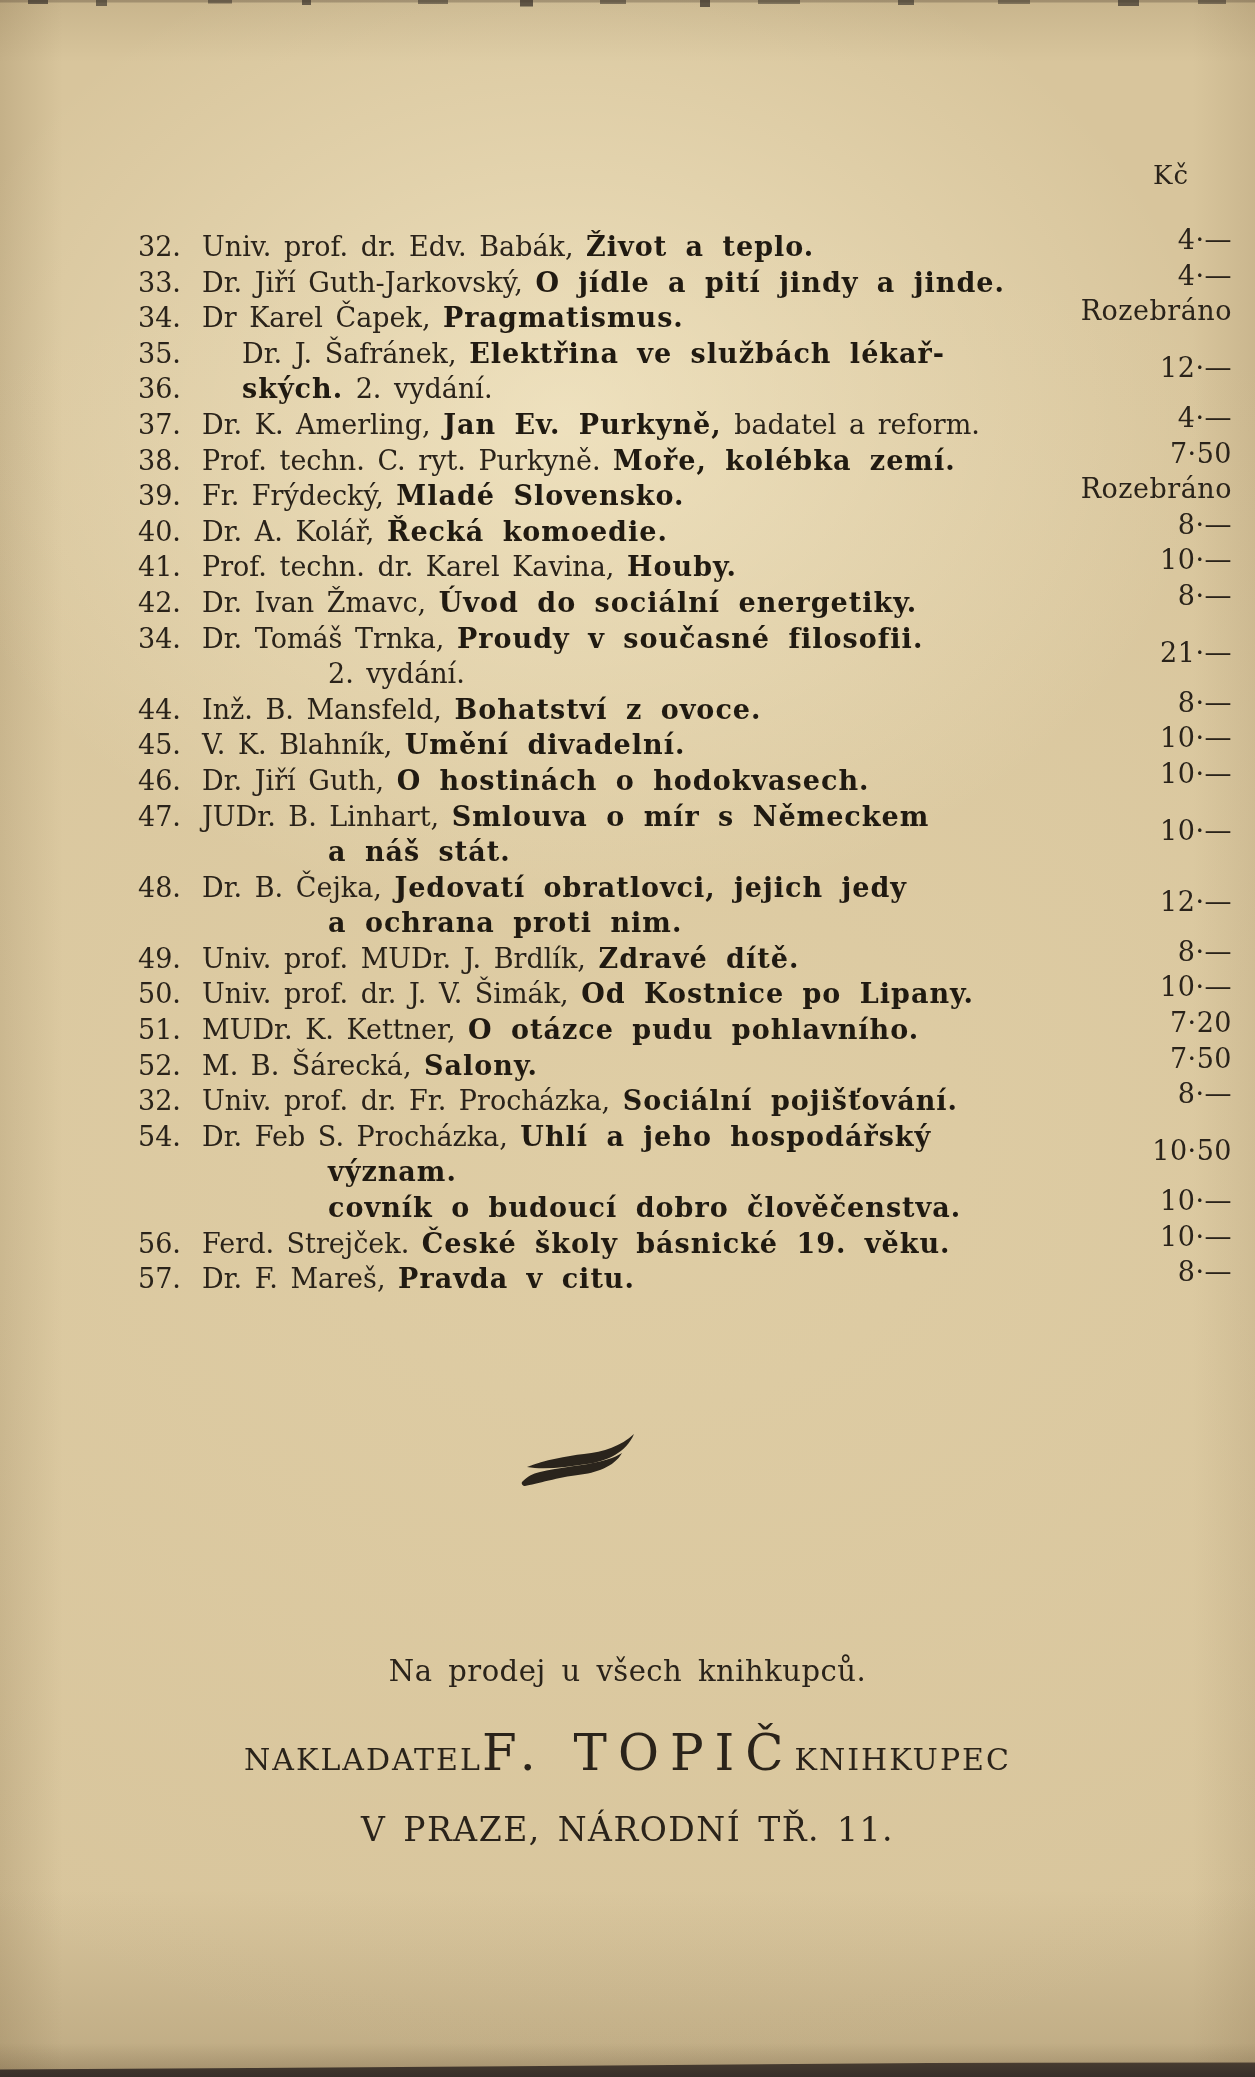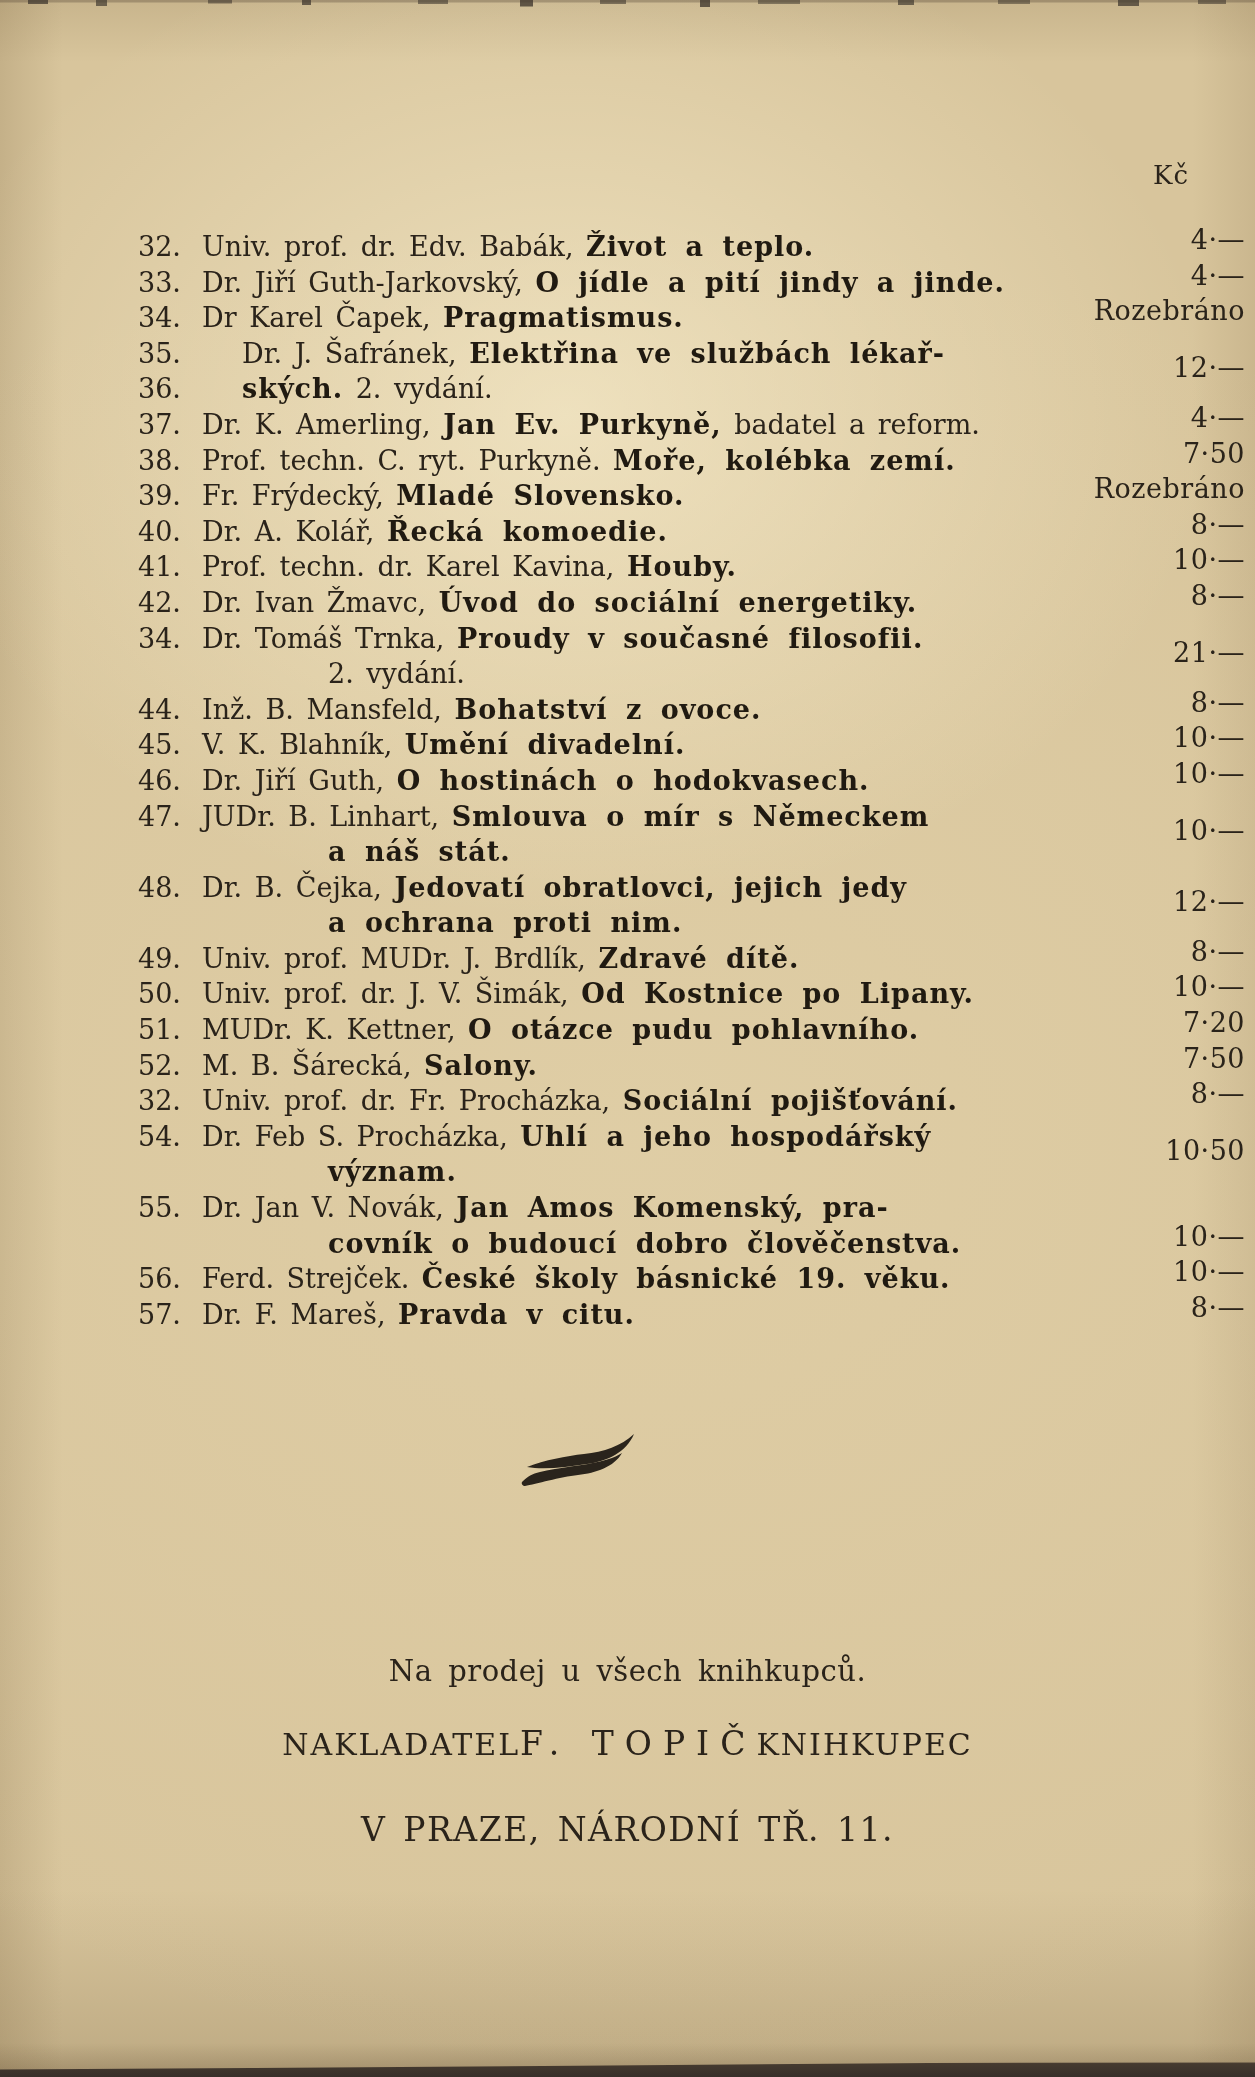--- a/index.html
+++ b/index.html
@@ -26,21 +26,21 @@
     background:linear-gradient(180deg,#6a5844 0%, #453a2f 35%, #38302a 100%);
     clip-path:polygon(0 62%, 20% 55%, 46% 44%, 74% 30%, 100% 27%, 100% 100%, 0 100%);
   }
   .bottom-shade {
     position:absolute; left:0; bottom:0; width:100%; height:34px;
     background:linear-gradient(180deg, rgba(80,62,40,0) 0%, rgba(80,62,40,0.22) 80%);
   }
 
   .kc { position:absolute; top:160px; right:66px; font-size:26px; letter-spacing:1px; }
 
-  .list { position:absolute; top:229px; left:138px; right:10px; font-size:27px; line-height:35.6px; }
+  .list { position:absolute; top:229px; left:138px; right:23px; font-size:27px; line-height:35.6px; }
   .row { position:relative; white-space:nowrap; }
   .num { display:inline-block; width:64px; }
   .row.gap .txt { margin-left:40px; }
   .row.cont .txt { margin-left:126px; }
   .pre, .post { word-spacing:4px; }
   .title { font-weight:bold; color:#201a11; letter-spacing:1px; word-spacing:8px; }
   .price {
     position:absolute; right:0; top:0; transform:translateY(-7px);
     font-size:27px; letter-spacing:0.5px; word-spacing:0;
   }
@@ -50,21 +50,21 @@
 
   .note {
     position:absolute; top:1654px; left:0; right:0; text-align:center;
     font-size:29px; letter-spacing:0.5px; word-spacing:6px;
   }
   .publisher {
     position:absolute; top:1724px; left:0; right:0;
     display:flex; justify-content:center; align-items:baseline; 
   }
   .pub-side { font-size:30px; letter-spacing:2px; }
-  .pub-name { font-size:33px; letter-spacing:11px; }
+  .pub-name { font-size:50px; letter-spacing:11px; }
   .address {
     position:absolute; top:1810px; left:0; right:0; text-align:center;
     font-size:33px; letter-spacing:1.5px; word-spacing:5px;
   }
 </style>
 </head>
 <body>
 
 <div class="page">
 
@@ -108,21 +108,20 @@
       <div class="row cont"><span class="num"></span><span class="txt"><span class="title">a náš stát.</span></span><span class="price raised">10·—</span></div>
       <div class="row"><span class="num">48.</span><span class="txt"><span class="pre">Dr. B. Čejka, </span><span class="title">Jedovatí obratlovci, jejich jedy</span></span></div>
       <div class="row cont"><span class="num"></span><span class="txt"><span class="title">a ochrana proti nim.</span></span><span class="price raised">12·—</span></div>
       <div class="row"><span class="num">49.</span><span class="txt"><span class="pre">Univ. prof. MUDr. J. Brdlík, </span><span class="title">Zdravé dítě.</span></span><span class="price">8·—</span></div>
       <div class="row"><span class="num">50.</span><span class="txt"><span class="pre">Univ. prof. dr. J. V. Šimák, </span><span class="title">Od Kostnice po Lipany.</span></span><span class="price">10·—</span></div>
       <div class="row"><span class="num">51.</span><span class="txt"><span class="pre">MUDr. K. Kettner, </span><span class="title">O otázce pudu pohlavního.</span></span><span class="price">7·20</span></div>
       <div class="row"><span class="num">52.</span><span class="txt"><span class="pre">M. B. Šárecká, </span><span class="title">Salony.</span></span><span class="price">7·50</span></div>
       <div class="row"><span class="num">32.</span><span class="txt"><span class="pre">Univ. prof. dr. Fr. Procházka, </span><span class="title">Sociální pojišťování.</span></span><span class="price">8·—</span></div>
       <div class="row"><span class="num">54.</span><span class="txt"><span class="pre">Dr. Feb S. Procházka, </span><span class="title">Uhlí a jeho hospodářský</span></span></div>
       <div class="row cont"><span class="num"></span><span class="txt"><span class="title">význam.</span></span><span class="price raised">10·50</span></div>
-      <div class="row"><span class="num">55.</span><span class="txt"><span class="pre">Dr. Jan V. Novák, </span><span class="title">Jan Amos Komenský, pra-</span></span></div>
       <div class="row cont"><span class="num"></span><span class="txt"><span class="title">covník o budoucí dobro člověčenstva.</span></span><span class="price">10·—</span></div>
       <div class="row"><span class="num">56.</span><span class="txt"><span class="pre">Ferd. Strejček. </span><span class="title">České školy básnické 19. věku.</span></span><span class="price">10·—</span></div>
       <div class="row"><span class="num">57.</span><span class="txt"><span class="pre">Dr. F. Mareš, </span><span class="title">Pravda v citu.</span></span><span class="price">8·—</span></div>
     </div>
 
   <svg class="divider" viewBox="0 0 122 66" aria-hidden="true">
     <path fill="#2a241c" d="M9 35 C 27 28, 48 24, 66 22 C 86 20, 103 14, 116 2 C 108 21, 89 29, 69 32 C 49 35, 26 38, 9 35 Z"></path>
     <path fill="#2a241c" d="M4 50 C 10 44, 14 42, 22 40 C 40 36, 58 34, 70 32 C 86 29, 96 26, 104 21 C 96 35, 78 41, 60 43 C 42 45, 18 52, 7 54 C 5 54, 3 52, 4 50 Z"></path>
   </svg>
 

